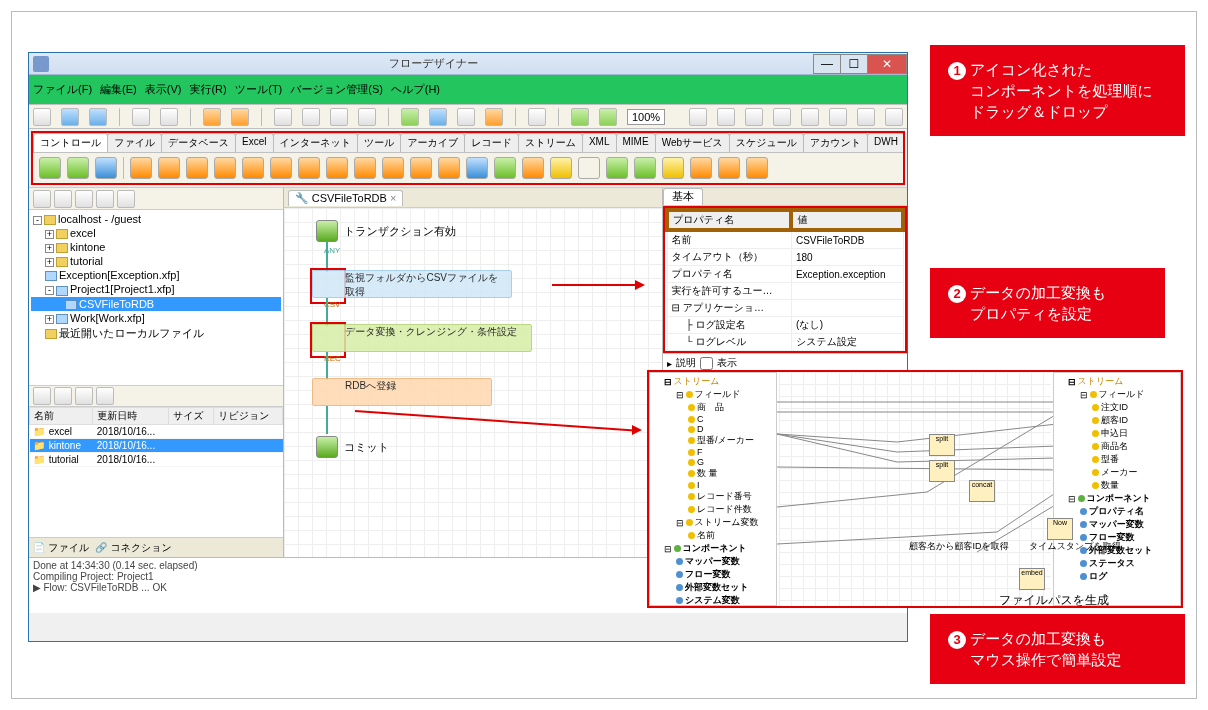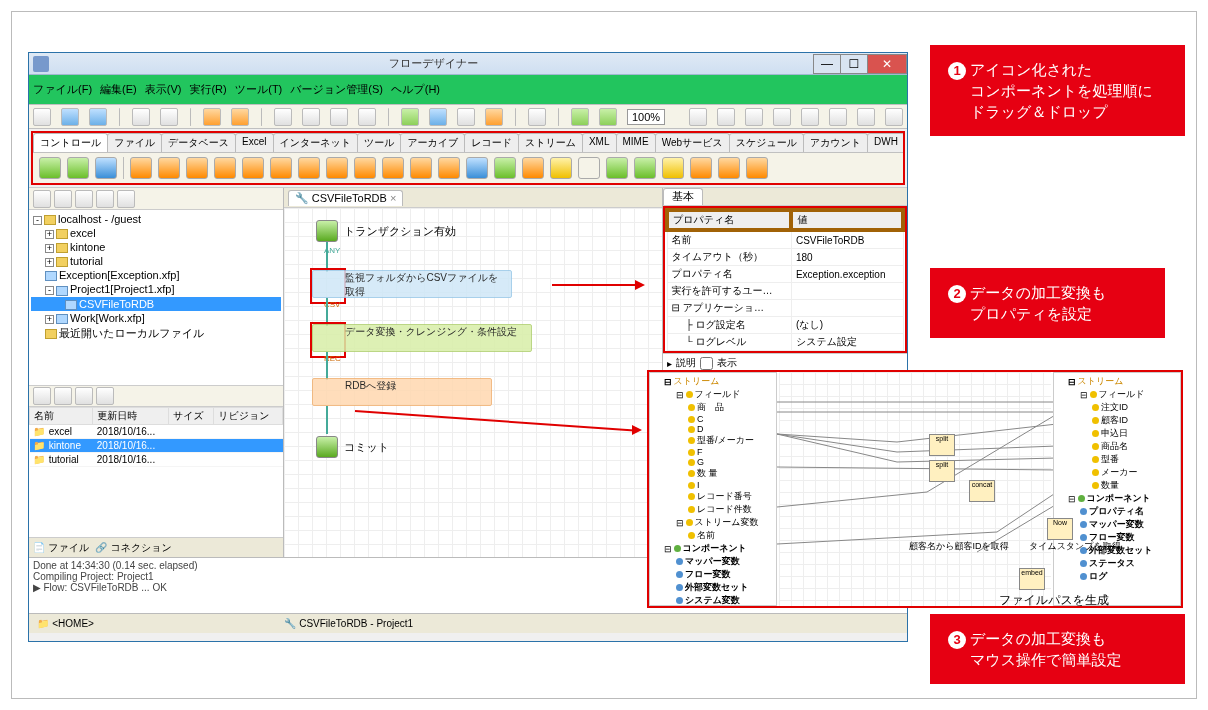--- a/index.html
+++ b/index.html
@@ -361,24 +361,20 @@
         </div>
     </div>
   </div>
 
   <div class="log-pane">
     <div>Done at 14:34:30 (0.14 sec. elapsed)</div>
     <div>Compiling Project: Project1</div>
     <div>▶ <span>  Flow: CSVFileToRDB ... OK</span></div>
   </div>
 
-  <div class="status-bar">
-    <span>📁 <span>&lt;HOME&gt;</span></span>
-    <span style="margin-left:170px">🔧 <span>CSVFileToRDB - Project1</span></span>
-  </div>
 </div>
 
 <div class="callout" style="left:930px;top:45px;width:255px">
   <div><span class="num">1</span><span>アイコン化された</span></div>
   <div style="padding-left:22px">コンポーネントを処理順に</div>
   <div style="padding-left:22px">ドラッグ＆ドロップ</div>
 </div>
 
 <div class="callout" style="left:930px;top:268px;width:235px">
   <div><span class="num">2</span><span>データの加工変換も</span></div>

